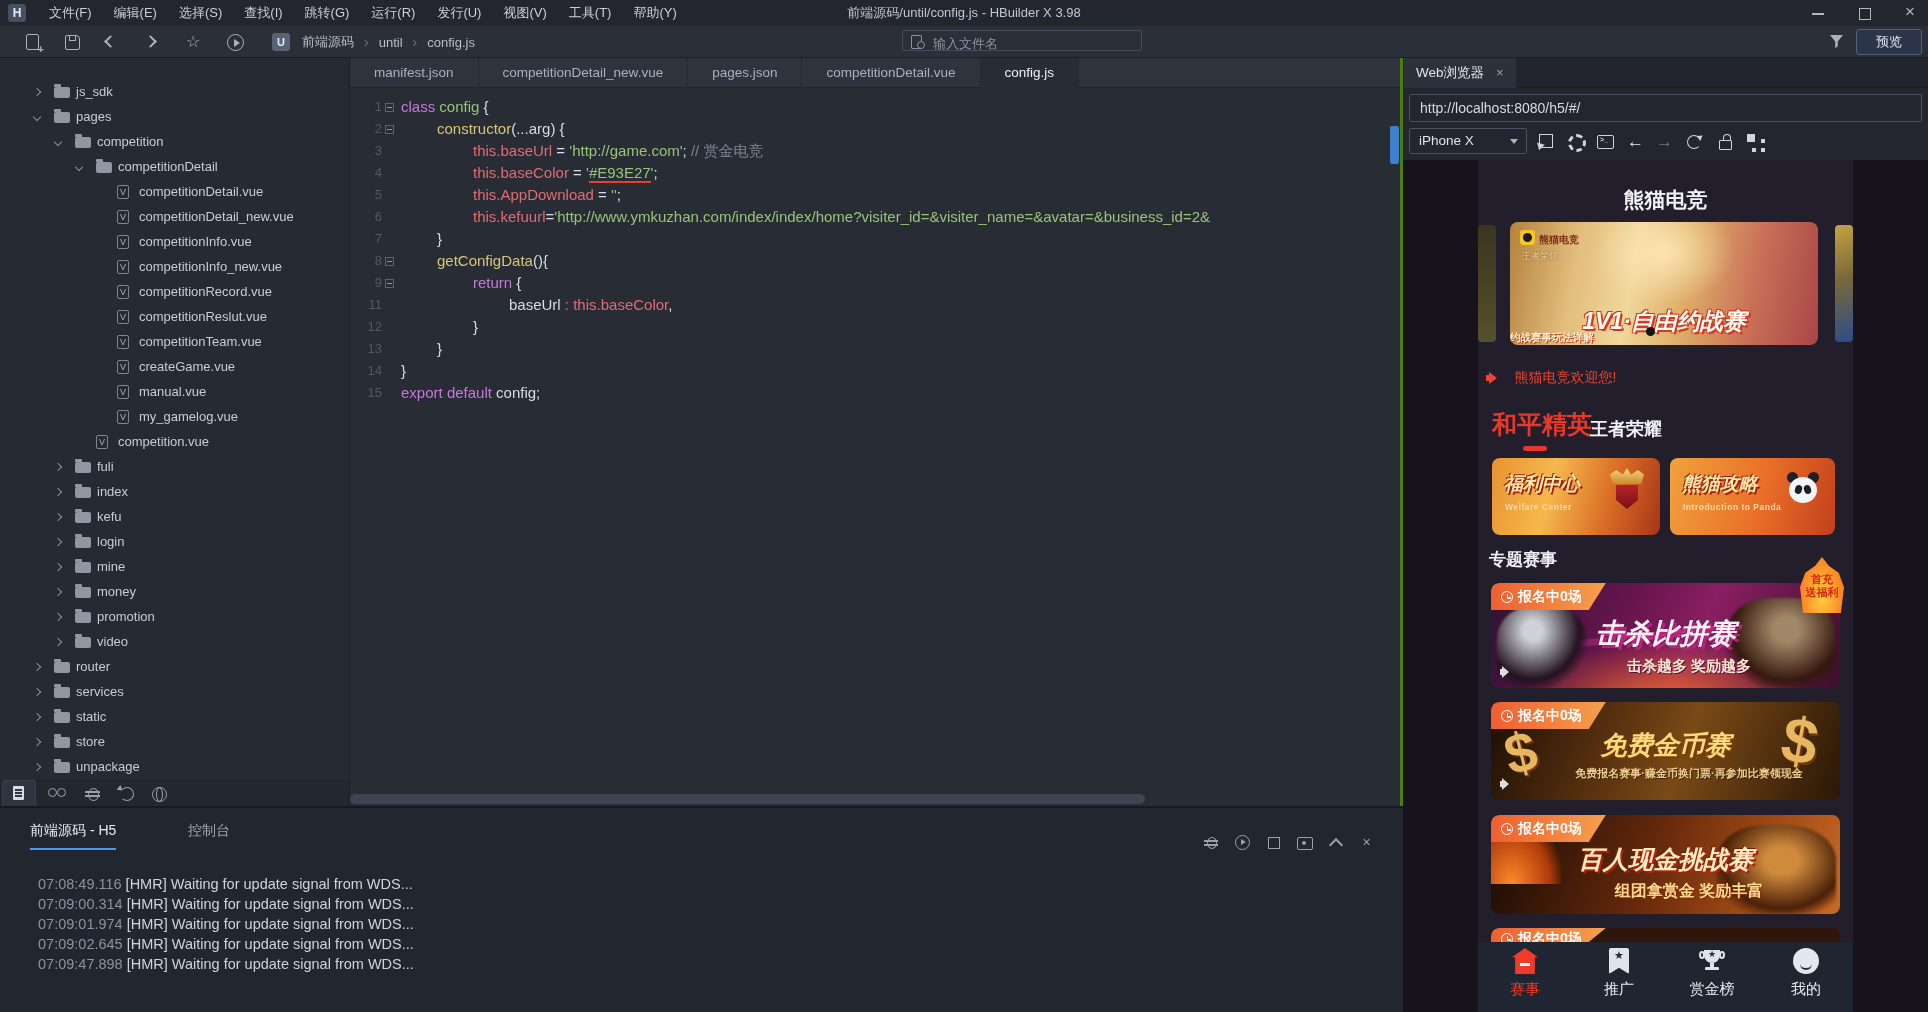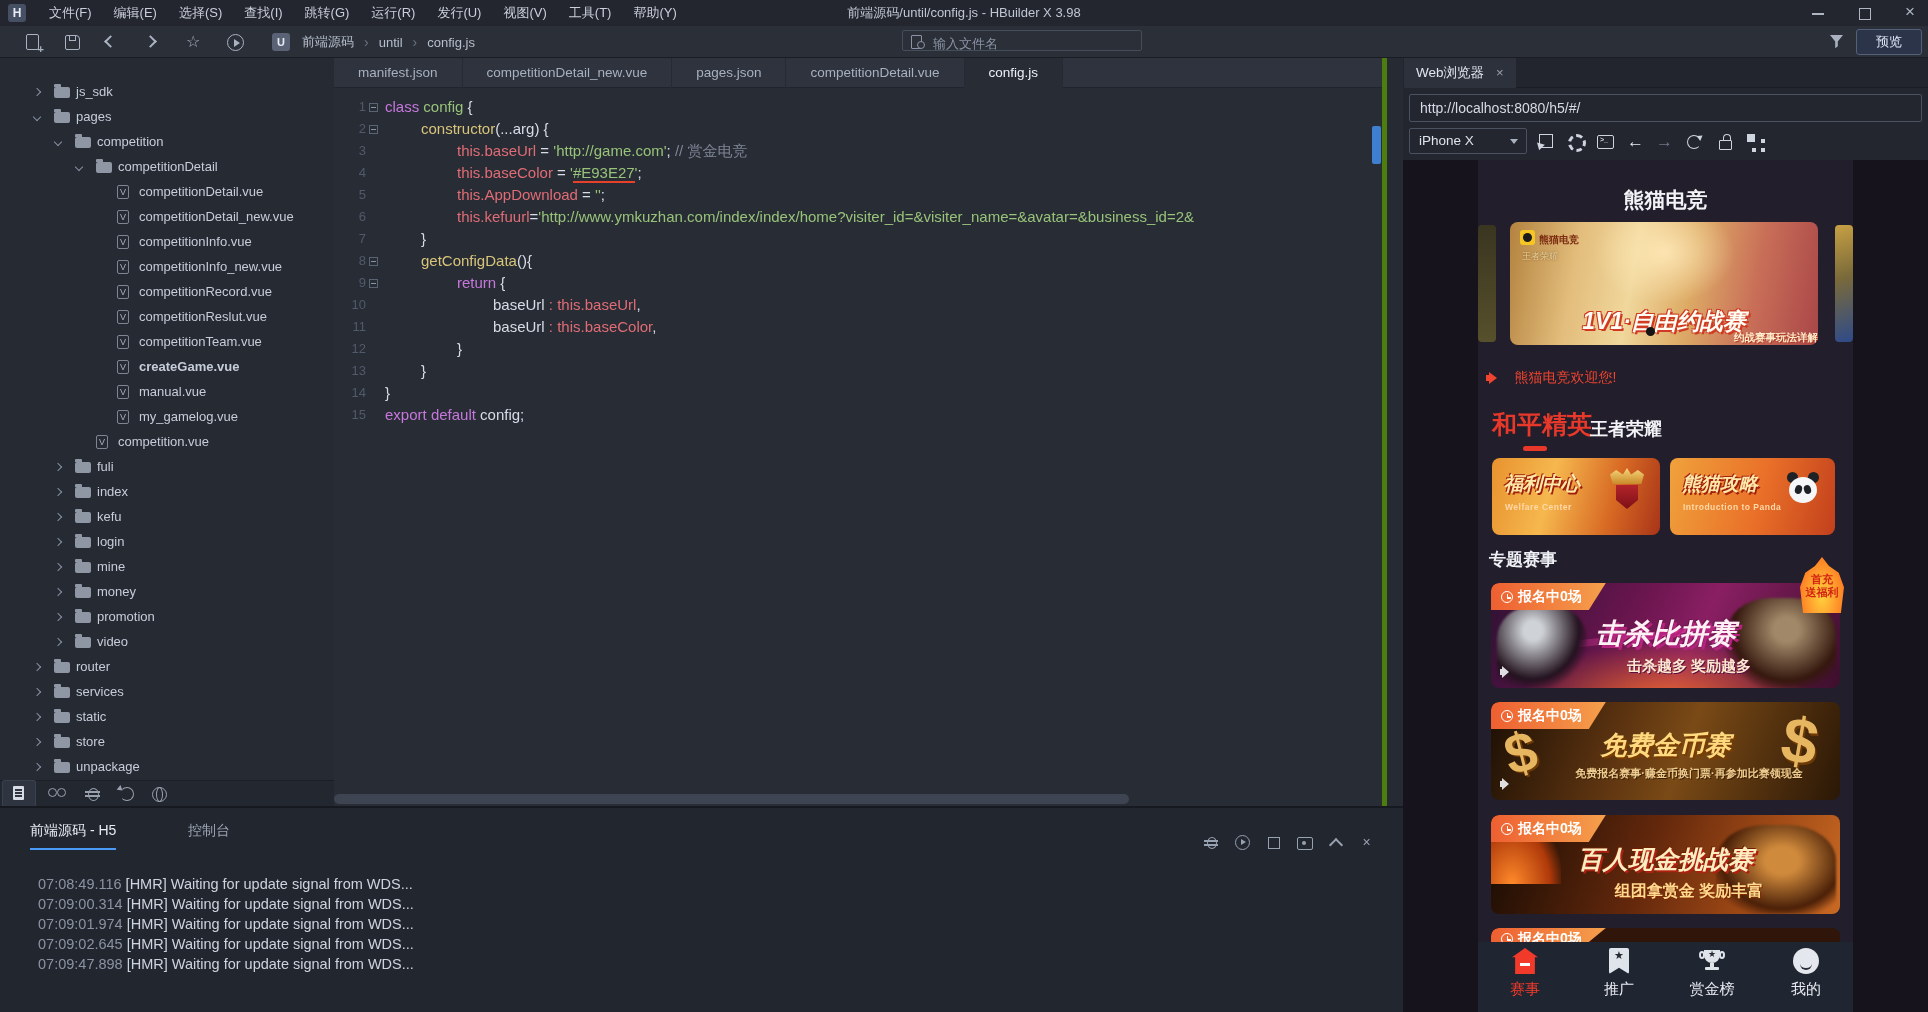--- a/index.html
+++ b/index.html
@@ -61,21 +61,21 @@
   .ic-binoc::before{content:'';position:absolute;left:0;top:3px;width:7px;height:7px;border:1.5px solid #9aa2b0;border-radius:50%;}
   .ic-binoc::after{content:'';position:absolute;left:9px;top:3px;width:7px;height:7px;border:1.5px solid #9aa2b0;border-radius:50%;}
   .ic-bug::before{content:'';position:absolute;left:4px;top:3px;width:9px;height:11px;border:1.5px solid #9aa2b0;border-radius:50%;}
   .ic-bug::after{content:'';position:absolute;left:1px;top:6px;width:15px;height:1.5px;background:#9aa2b0;box-shadow:0 4px 0 #9aa2b0;}
   .ic-sync::before{content:'';position:absolute;left:2px;top:2px;width:12px;height:12px;border:1.6px solid #9aa2b0;border-radius:50%;border-left-color:transparent;}
   .ic-sync::after{content:'';position:absolute;left:0;top:1px;border-left:5px solid #9aa2b0;border-top:3px solid transparent;border-bottom:3px solid transparent;transform:rotate(40deg);}
   .ic-globe::before{content:'';position:absolute;left:2px;top:2px;width:13px;height:13px;border:1.5px solid #9aa2b0;border-radius:50%;}
   .ic-globe::after{content:'';position:absolute;left:6px;top:2px;width:5px;height:13px;border:1.5px solid #9aa2b0;border-radius:50%;}
 
   
-  #editor{position:absolute;left:334px;top:58px;width:1053px;height:748px;background:#282c35;border-right:5px solid #4d7c0f;overflow:hidden;}
+  #editor{position:absolute;left:350px;top:58px;width:1053px;height:748px;background:#282c35;border-right:3px solid #4d7c0f;overflow:hidden;}
   #etabs{position:absolute;left:0;top:0;width:100%;height:30px;background:#2e333e;border-bottom:1px solid #20242c;display:flex;}
   .etab{height:30px;line-height:30px;padding:0 24px;font-size:13.5px;color:#a8b1c0;border-right:1px solid #262a33;white-space:nowrap;}
   .etab.active{background:#282c35;color:#edf0f6;}
   #code{position:absolute;left:0;top:30px;right:14px;bottom:14px;padding-top:8px;font-family:"DejaVu Sans Mono",monospace;font-size:15px;overflow:hidden;}
   .cline{height:22px;line-height:22px;white-space:pre;display:flex;}
   .ln{width:32px;text-align:right;color:#515a6b;font-size:13px;flex:0 0 32px;}
   .foldc{width:15px;flex:0 0 15px;position:relative;}
   .foldbox{position:absolute;left:3px;top:7px;width:9px;height:9px;border:1px solid #5b6472;}
   .foldbox::after{content:'';position:absolute;left:1px;top:3px;width:5px;height:1px;background:#8a93a2;}
   .ctext{padding-left:0;}
@@ -136,21 +136,21 @@
   .sliver{position:absolute;top:3px;height:117px;width:18px;border-radius:4px;}
   .sliver-l{left:0;background:linear-gradient(180deg,#3a3520,#57502c);}
   .sliver-r{right:0;background:linear-gradient(160deg,#c8a144,#7a6a3a 45%,#2e4a8a);}
   .slide{position:absolute;left:32px;top:0;width:308px;height:123px;border-radius:8px;overflow:hidden;background:linear-gradient(100deg,#b3823e 0%,#e3bd7c 22%,#f0d79c 40%,#ddab66 58%,#c96f58 78%,#a94648 100%);}
   .slide::before{content:'';position:absolute;left:25%;top:-20%;width:50%;height:90%;background:radial-gradient(ellipse at center,#ffe9b8dd,transparent 65%);}
   .brand-badge{position:absolute;left:10px;top:8px;width:15px;height:15px;background:#f5c624;border-radius:3px;}
   .brand-badge::after{content:'';position:absolute;left:3px;top:3px;width:9px;height:9px;background:#1c1c1c;border-radius:50%;}
   .brand-name{position:absolute;left:29px;top:11px;font-size:10px;font-weight:bold;color:#7c2d12;}
   .brand-sub{position:absolute;left:12px;top:28px;font-size:9px;color:#e8d49e;text-shadow:0 0 2px #7a4a1a;}
   .slide-title{position:absolute;left:0;top:84px;width:100%;text-align:center;font-size:23px;font-weight:bold;font-style:italic;color:#fffdf4;text-shadow:2px 2px 0 #cf3a22,-1px -1px 0 #cf3a22,1px -1px 0 #cf3a22,-1px 1px 0 #cf3a22;}
-  .slide-sub{position:absolute;left:0;top:109px;width:100%;text-align:right;font-size:10.5px;font-weight:bold;color:#ffeccc;text-shadow:1px 1px 0 #b03a20;}
+  .slide-sub{position:absolute;left:0;top:109px;width:100%;text-align:left;font-size:10.5px;font-weight:bold;color:#ffeccc;text-shadow:1px 1px 0 #b03a20;}
   .car-dot{position:absolute;left:136px;top:105px;width:9px;height:9px;border-radius:50%;background:#141414;}
   .notice{position:absolute;left:8px;top:208px;height:20px;}
   .spk{position:relative;display:inline-block;width:18px;height:16px;vertical-align:middle;}
   .spk::before{content:'';position:absolute;left:0;top:5px;width:5px;height:6px;background:#ef4430;}
   .spk::after{content:'';position:absolute;left:3px;top:2px;border-right:8px solid #ef4430;border-top:6px solid transparent;border-bottom:6px solid transparent;transform:rotate(180deg);}
   .notice-text{display:inline-block;vertical-align:middle;color:#ef4430;font-size:14px;margin-left:6px;}
   .gt1{position:absolute;left:14px;top:248px;font-size:25px;font-weight:bold;color:#e8382a;}
   .gt2{position:absolute;left:112px;top:257px;font-size:18px;font-weight:bold;color:#f3f4f8;}
   .gt-underline{position:absolute;left:45px;top:286px;width:24px;height:5px;border-radius:3px;background:#e8382a;}
   .pcard{position:absolute;top:298px;height:77px;border-radius:8px;overflow:hidden;}
@@ -316,21 +316,21 @@
         <div class="trow" style="top: 247px;">
           <span class="tvue" style="left: 117px;">V</span>
           <span class="tlabel" style="left: 139px;">competitionReslut.vue</span>
         </div>
         <div class="trow" style="top: 272px;">
           <span class="tvue" style="left: 117px;">V</span>
           <span class="tlabel" style="left: 139px;">competitionTeam.vue</span>
         </div>
         <div class="trow" style="top: 297px;">
           <span class="tvue" style="left: 117px;">V</span>
-          <span class="tlabel" style="left: 139px; font-weight: bold;">createGame.vue</span>
+          <span class="tlabel" style="left: 139px;">createGame.vue</span>
         </div>
         <div class="trow" style="top: 322px;">
           <span class="tvue" style="left: 117px;">V</span>
           <span class="tlabel" style="left: 139px;">manual.vue</span>
         </div>
         <div class="trow" style="top: 347px;">
           <span class="tvue" style="left: 117px;">V</span>
           <span class="tlabel" style="left: 139px;">my_gamelog.vue</span>
         </div>
         <div class="trow" style="top: 372px;">
@@ -424,21 +424,20 @@
     <div id="code">
         <div class="cline"><span class="ln">1</span><span class="foldc"><span class="foldbox"></span></span><span class="ctext" style="padding-left: 4px;"><span class="kw">class </span><span class="cls">config </span><span class="pn">{</span></span></div>
         <div class="cline"><span class="ln">2</span><span class="foldc"><span class="foldbox"></span></span><span class="ctext" style="padding-left: 40px;"><span class="fn">constructor</span><span class="pn">(...arg) {</span></span></div>
         <div class="cline"><span class="ln">3</span><span class="foldc"></span><span class="ctext" style="padding-left: 76px;"><span class="th">this.baseUrl</span><span class="pn"> = </span><span class="str">'http://game.com'</span><span class="pn">; </span><span class="cm">// 赏金电竞</span></span></div>
         <div class="cline"><span class="ln">4</span><span class="foldc"></span><span class="ctext" style="padding-left: 76px;"><span class="th">this.baseColor</span><span class="pn"> = </span><span class="str">'</span><span class="stru">#E93E27</span><span class="str">'</span><span class="pn">;</span></span></div>
         <div class="cline"><span class="ln">5</span><span class="foldc"></span><span class="ctext" style="padding-left: 76px;"><span class="th">this.AppDownload</span><span class="pn"> = </span><span class="str">''</span><span class="pn">;</span></span></div>
         <div class="cline"><span class="ln">6</span><span class="foldc"></span><span class="ctext" style="padding-left: 76px;"><span class="th">this.kefuurl</span><span class="pn">=</span><span class="str">'http://www.ymkuzhan.com/index/index/home?visiter_id=&amp;visiter_name=&amp;avatar=&amp;business_id=2&amp;</span></span></div>
         <div class="cline"><span class="ln">7</span><span class="foldc"></span><span class="ctext" style="padding-left: 40px;"><span class="pn">}</span></span></div>
         <div class="cline"><span class="ln">8</span><span class="foldc"><span class="foldbox"></span></span><span class="ctext" style="padding-left: 40px;"><span class="fn">getConfigData</span><span class="pn">(){</span></span></div>
         <div class="cline"><span class="ln">9</span><span class="foldc"><span class="foldbox"></span></span><span class="ctext" style="padding-left: 76px;"><span class="kw">return</span><span class="pn"> {</span></span></div>
-        <div class="cline"><span class="ln">10</span><span class="foldc"></span><span class="ctext" style="padding-left: 112px;"><span class="pn">baseUrl</span><span class="th"> : </span><span class="th">this.baseUrl</span><span class="pn">,</span></span></div>
         <div class="cline"><span class="ln">11</span><span class="foldc"></span><span class="ctext" style="padding-left: 112px;"><span class="pn">baseUrl</span><span class="th"> : </span><span class="th">this.baseColor</span><span class="pn">,</span></span></div>
         <div class="cline"><span class="ln">12</span><span class="foldc"></span><span class="ctext" style="padding-left: 76px;"><span class="pn">}</span></span></div>
         <div class="cline"><span class="ln">13</span><span class="foldc"></span><span class="ctext" style="padding-left: 40px;"><span class="pn">}</span></span></div>
         <div class="cline"><span class="ln">14</span><span class="foldc"></span><span class="ctext" style="padding-left: 4px;"><span class="pn">}</span></span></div>
         <div class="cline"><span class="ln">15</span><span class="foldc"></span><span class="ctext" style="padding-left: 4px;"><span class="kw">export</span><span class="pn"> </span><span class="kw">default</span><span class="pn"> config;</span></span></div>
       </div>
     <div class="hscroll"></div>
     <div class="vthumb"></div>
   </div>
 

